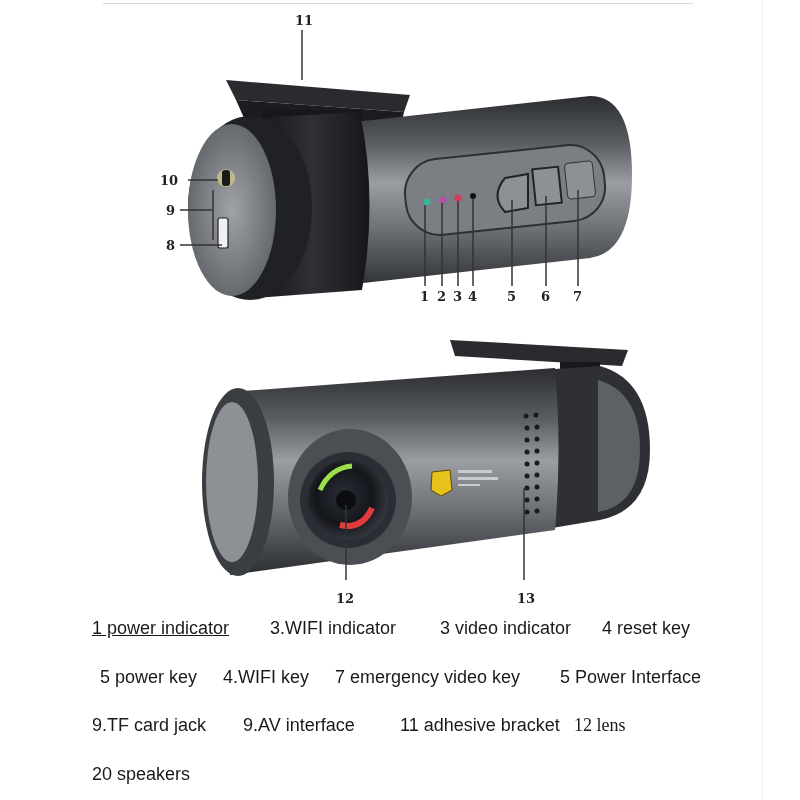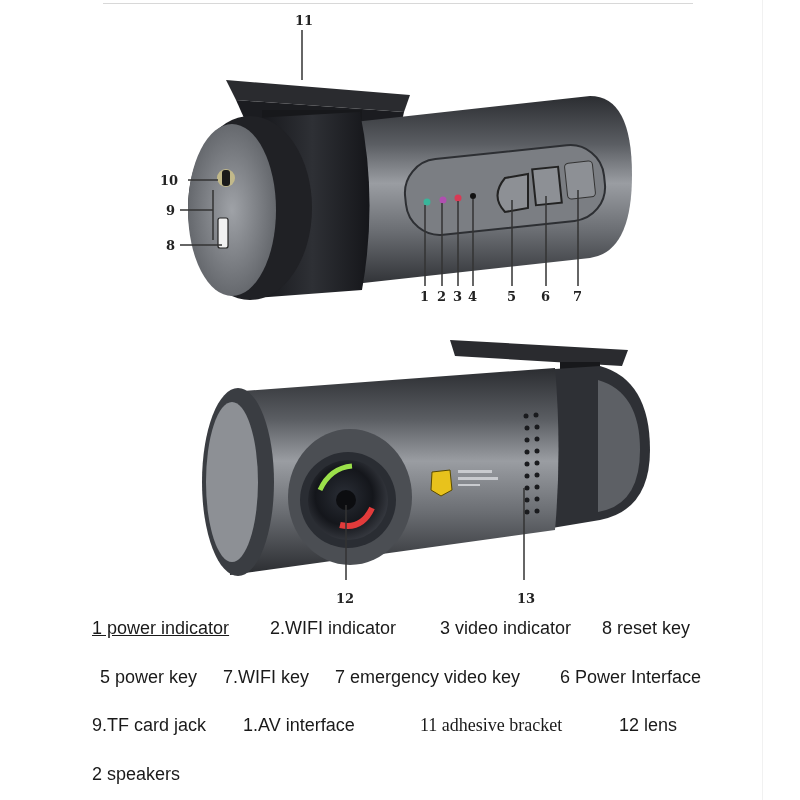--- a/index.html
+++ b/index.html
@@ -150,32 +150,32 @@
       <line x1="524" y1="488" x2="524" y2="580"></line>
     </g>
     <text class="callout" x="336" y="603">12</text>
     <text class="callout" x="517" y="603">13</text>
   </g>
 </svg>
 
 <div class="legend">
   <div class="legend-row" style="top:0;">
     <span class="legend-item" style="left:0;text-decoration:underline;">1 power indicator</span>
-    <span class="legend-item" style="left:178px;">2.WIFI indicator</span>
+    <span class="legend-item" style="left:178px;">3.WIFI indicator</span>
     <span class="legend-item" style="left:348px;">3 video indicator</span>
-    <span class="legend-item" style="left:510px;">8 reset key</span>
+    <span class="legend-item" style="left:510px;">4 reset key</span>
   </div>
   <div class="legend-row" style="top:49px;">
     <span class="legend-item" style="left:8px;">5 power key</span>
-    <span class="legend-item" style="left:131px;">7.WIFI key</span>
+    <span class="legend-item" style="left:131px;">4.WIFI key</span>
     <span class="legend-item" style="left:243px;">7 emergency video key</span>
-    <span class="legend-item" style="left:468px;">6 Power Interface</span>
+    <span class="legend-item" style="left:468px;">5 Power Interface</span>
   </div>
   <div class="legend-row" style="top:97px;">
     <span class="legend-item" style="left:0;">9.TF card jack</span>
-    <span class="legend-item" style="left:151px;">1.AV interface</span>
-    <span class="legend-item" style="left:328px;font-family:Liberation Serif, serif;">11 adhesive bracket</span>
-    <span class="legend-item" style="left:527px;">12 lens</span>
+    <span class="legend-item" style="left:151px;">9.AV interface</span>
+    <span class="legend-item" style="left:308px;">11 adhesive bracket</span>
+    <span class="legend-item" style="left:482px;font-family:Liberation Serif, serif;">12 lens</span>
   </div>
   <div class="legend-row" style="top:146px;">
-    <span class="legend-item" style="left:0;">2 speakers</span>
+    <span class="legend-item" style="left:0;">20 speakers</span>
   </div>
 </div>
 
 </body></html>

